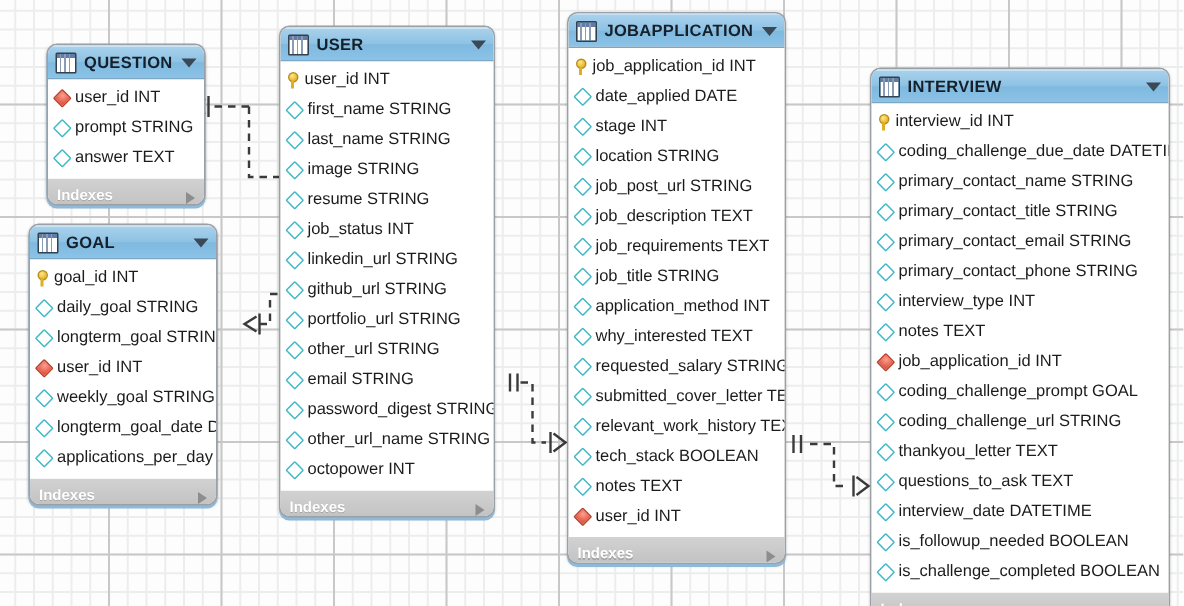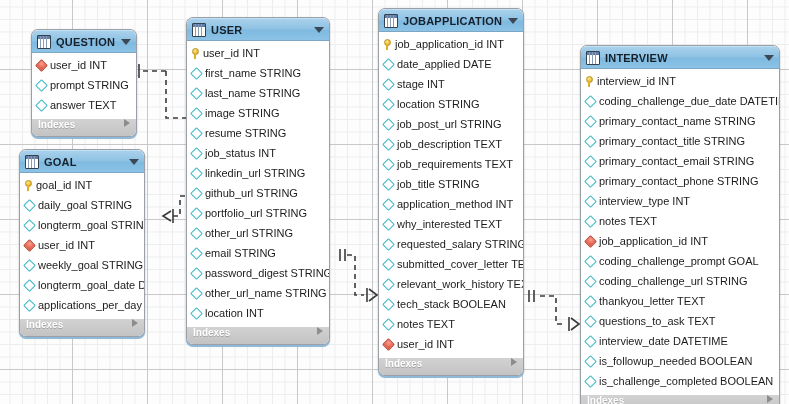--- a/index.html
+++ b/index.html
@@ -151,21 +151,21 @@
 
   .f-label {
     font-size: 11px;
     color: #1b1b1b;
     line-height: 13px;
   }
 
   .entity-footer {
     height: 17px;
     display: flex;
-    align-items: flex-start;
+    align-items: flex-end;
     padding: 0 6px 0 6px;
     background: linear-gradient(to bottom, #d2d2d2 0%, #c3c3c3 100%);
     border-top: 1px solid #ffffff;
   }
   .footer-label {
     font-size: 10px;
     font-weight: bold;
     color: #ffffff;
     text-shadow: 0 1px 0 #a4a4a4;
     flex: 1 1 auto;
@@ -385,21 +385,21 @@
     <span class="f-label">password_digest STRING</span>
   </div>
 
   <div class="field-row">
     <span class="f-icon ic-diamond"></span>
     <span class="f-label">other_url_name STRING</span>
   </div>
 
   <div class="field-row">
     <span class="f-icon ic-diamond"></span>
-    <span class="f-label">location INT</span>
+    <span class="f-label">octopower INT</span>
   </div>
 </div>
     <div class="entity-footer">
       <span class="footer-label">Indexes</span>
       <span class="footer-caret"></span>
     </div>
   </div>
 
   <div class="entity" style="left: 378px; top: 8px; width: 146px;">
     <div class="entity-header">

